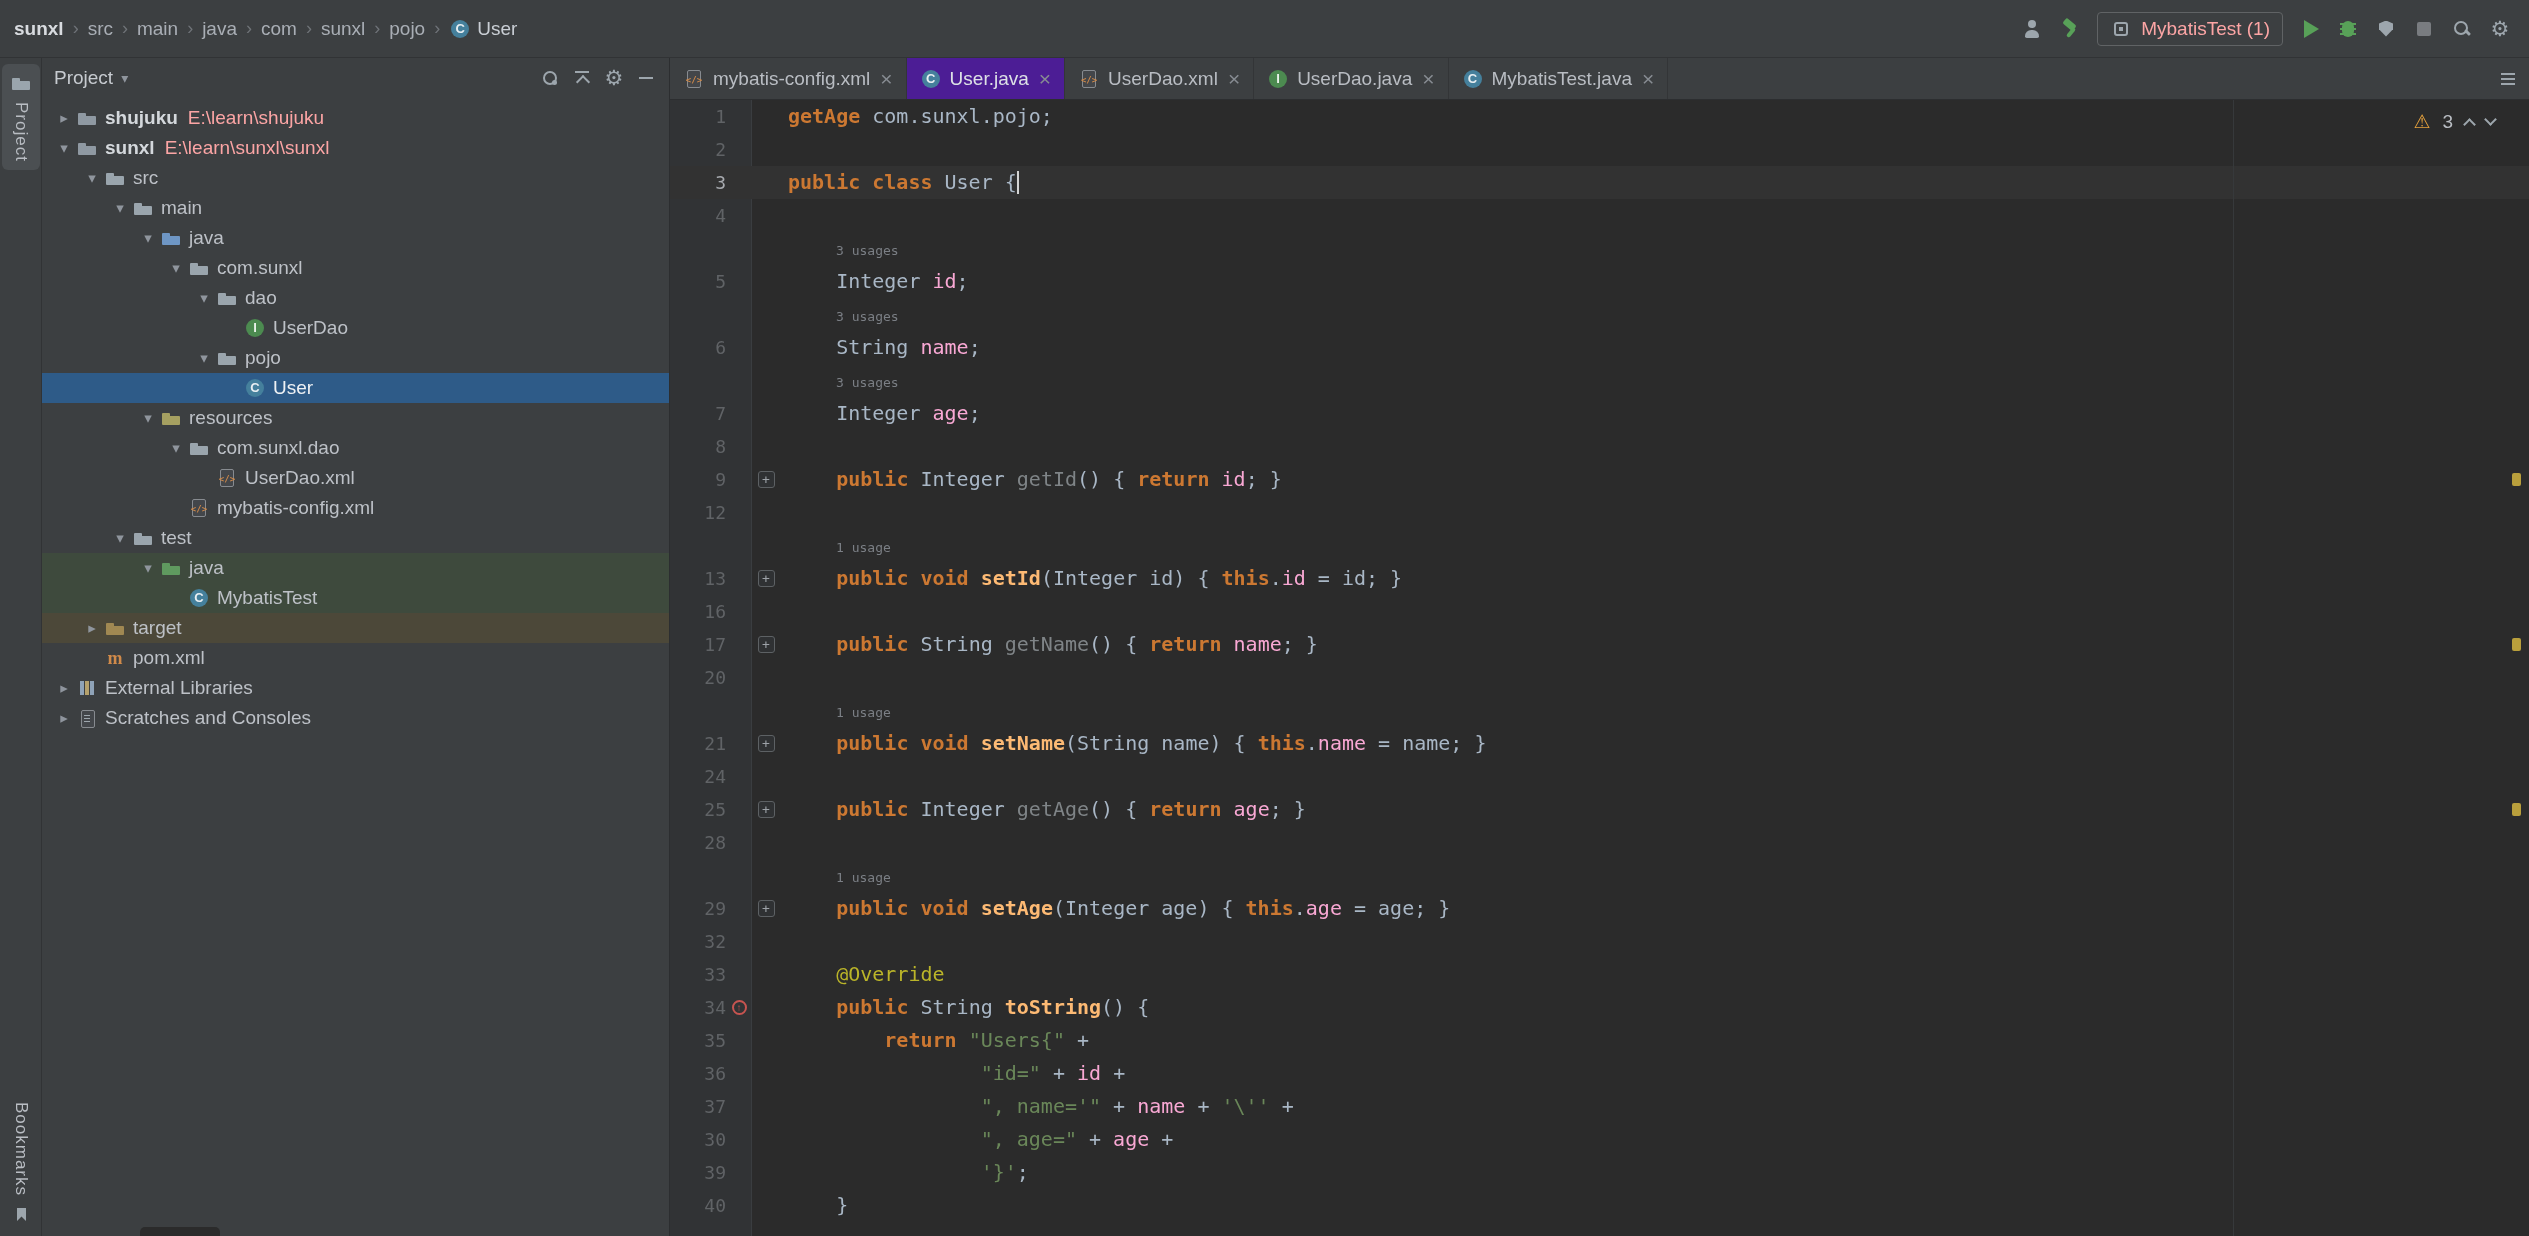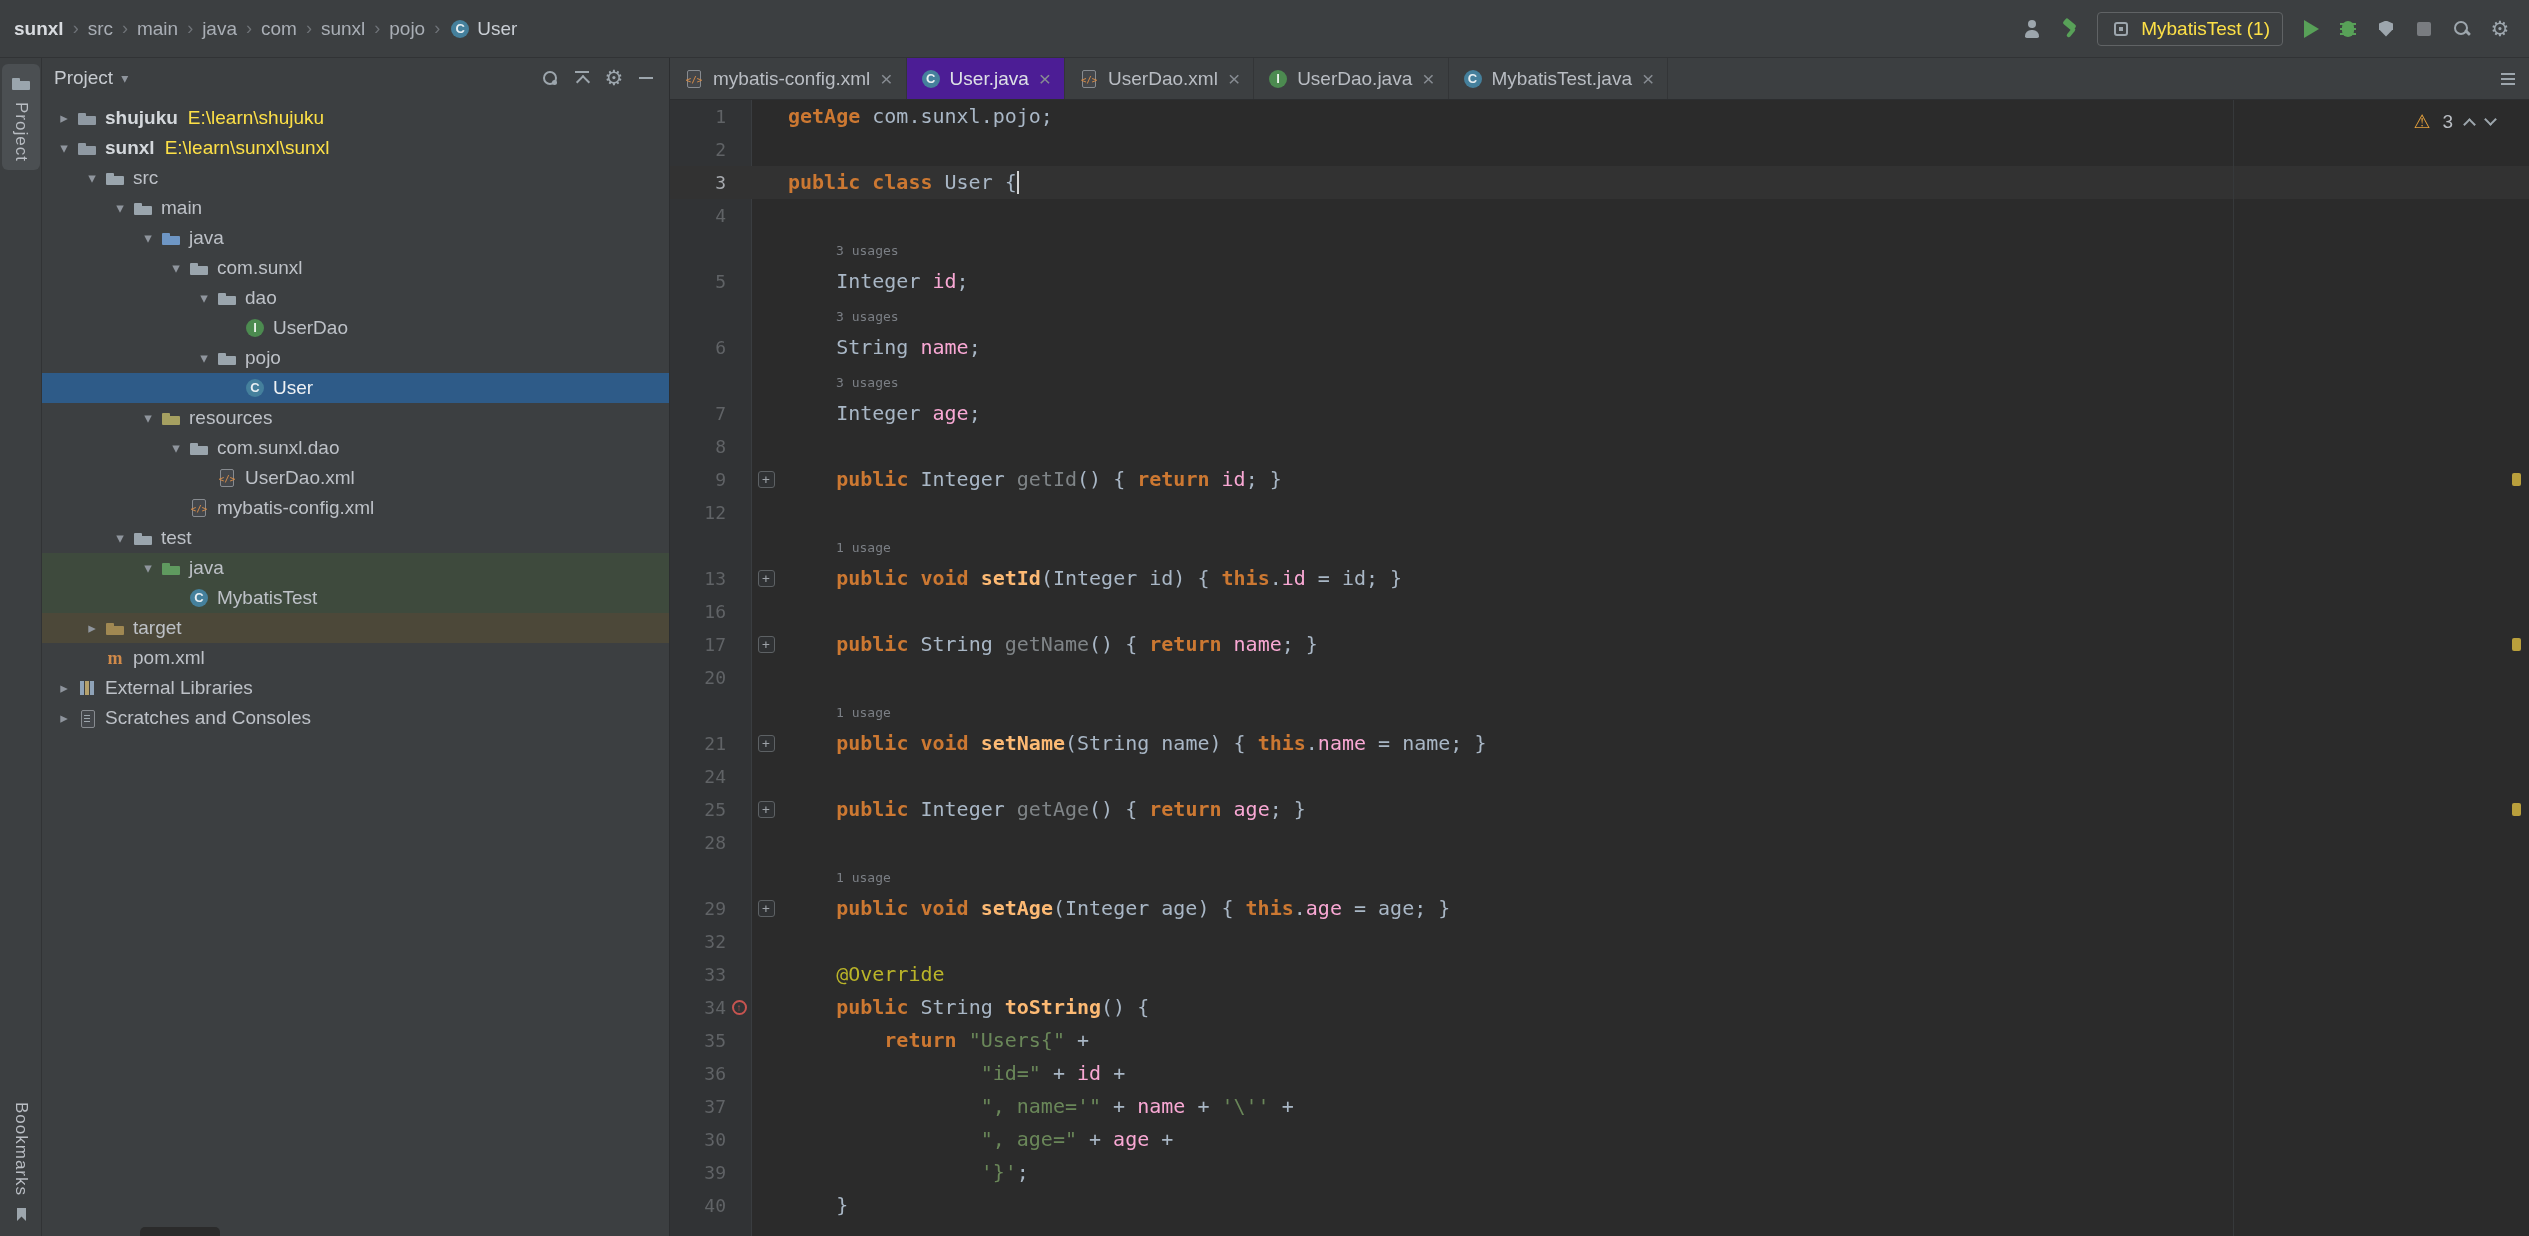--- a/index.html
+++ b/index.html
@@ -10,21 +10,21 @@
 
 #titlebar{height:58px;flex:none;display:flex;align-items:center;padding:0 18px 0 14px;background:#3c3f41;border-bottom:1px solid #313335}
 #breadcrumbs{display:flex;align-items:center;gap:9px;font-size:19px;color:#a9aeb5}
 .crumb{display:flex;align-items:center;gap:6px;cursor:default}
 .crumb.first .crumb-label{font-weight:bold;color:#d8dbdf}
 .crumb.last .crumb-label{color:#c9ced4}
 .crumb-sep{color:#6f7378;font-size:18px}
 #tb-right{margin-left:auto;display:flex;align-items:center;gap:16px}
 .tb-group{display:flex;align-items:center;gap:16px}
 .tbbtn{display:inline-flex;align-items:center;justify-content:center}
-#run-chip{height:34px;border:1px solid #606365;border-radius:4px;display:flex;align-items:center;gap:9px;padding:0 12px;font-size:19px;color:#fde047}
+#run-chip{height:34px;border:1px solid #606365;border-radius:4px;display:flex;align-items:center;gap:9px;padding:0 12px;font-size:19px;color:#fca5a5}
 
 
 .icon{display:inline-block;width:22px;height:22px;position:relative;flex:none}
 .ic-class::before{content:"C";position:absolute;inset:2px;border-radius:50%;background:#45809c;color:#e8eef2;font:bold 13px/18px "Liberation Sans",sans-serif;text-align:center}
 .ic-interface::before{content:"I";position:absolute;inset:2px;border-radius:50%;background:#4c8b50;color:#e8f2e9;font:bold 13px/18px "Liberation Sans",sans-serif;text-align:center}
 .ic-xml::before{content:"";position:absolute;left:4px;top:2px;right:4px;bottom:2px;background:#43464a;border:1px solid #878b90;border-radius:2px}
 .ic-xml::after{content:"</>";position:absolute;left:0;right:0;top:7px;text-align:center;font:bold 9px "DejaVu Sans Mono",monospace;color:#d08a4a}
 .ic-maven::before{content:"m";position:absolute;left:0;right:0;top:0;text-align:center;font:bold 18px/22px "Liberation Serif",serif;color:#d08a4a}
 .ic-library::before{content:"";position:absolute;left:4px;top:4px;width:4px;height:14px;background:#8fa3b8;box-shadow:5px 0 0 #b5a16c,10px 0 0 #8fa3b8}
 .ic-scratch::before{content:"";position:absolute;left:5px;top:3px;width:12px;height:16px;background:#43464a;border:1px solid #878b90;border-radius:2px}
@@ -67,21 +67,21 @@
 #panel-header{height:40px;flex:none;display:flex;align-items:center;padding:0 12px;gap:8px}
 #panel-title{font-size:19px;color:#c7cbd0}
 .hdr-caret{color:#8f959d;font-size:14px}
 #panel-icons{margin-left:auto;display:flex;gap:10px}
 #tree{flex:1;padding-top:5px;overflow:hidden;font-size:19px}
 .trow{height:30px;display:flex;align-items:center;cursor:default;white-space:nowrap}
 .trow .chev{width:24px;text-align:center;color:#8f959d;font-size:15px;flex:none}
 .trow .icon{margin-right:7px}
 .tlabel{color:#bdc1c7}
 .trow.bold .tlabel{font-weight:bold;color:#d4d8dc}
-.thint{margin-left:10px;color:#fde047}
+.thint{margin-left:10px;color:#fca5a5}
 .trow.sel{background:#2e5b88}
 .trow.sel .tlabel{color:#eef1f4}
 .trow.tint-test{background:#3e4a3d}
 .trow.tint-excluded{background:#4c4839}
 
 
 #editor-pane{flex:1;display:flex;flex-direction:column;min-width:0;background:#2b2b2b}
 #tabbar{height:42px;flex:none;background:#3c3f41;display:flex;align-items:stretch;border-bottom:1px solid #2c2e30;padding-right:10px}
 #tabs{display:flex}
 .tab{display:flex;align-items:center;gap:8px;padding:0 13px;font-size:19px;color:#b9bdc3;border-right:1px solid #333537;cursor:default}

